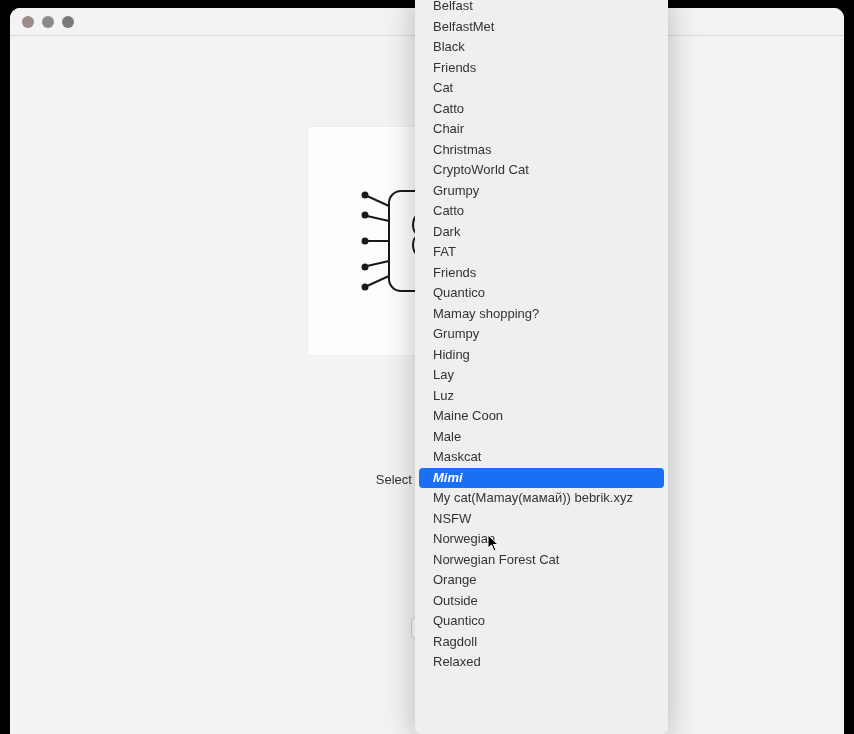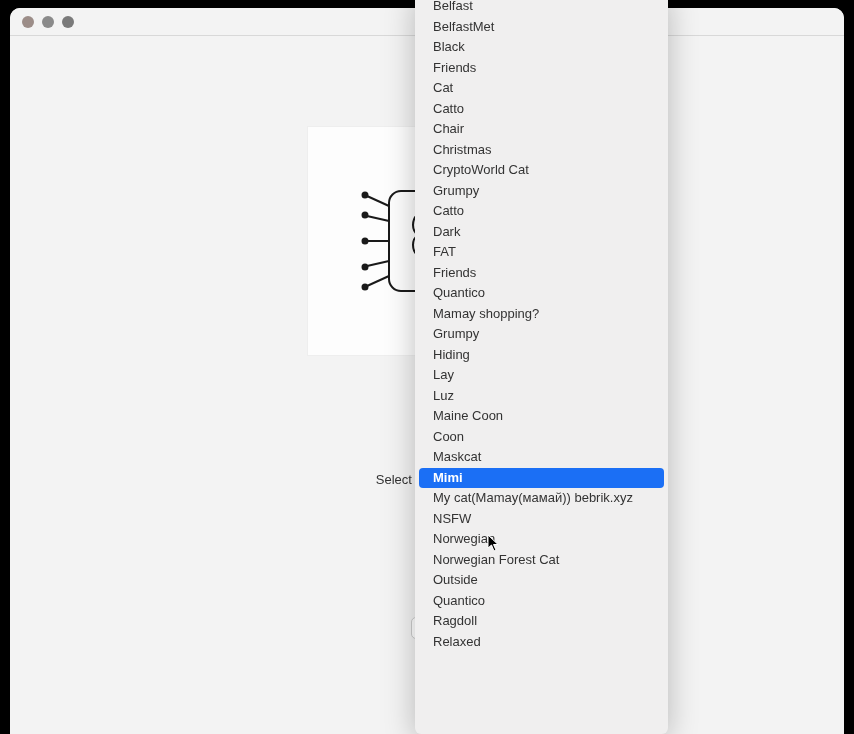--- a/index.html
+++ b/index.html
@@ -124,20 +124,21 @@
       border-radius: 4px;
       white-space: nowrap;
       overflow: hidden;
       text-overflow: ellipsis;
       cursor: default;
     }
     .dropdown-item.selected {
       background: #1b6ff5;
       color: #fff;
       font-weight: 600;
+      font-style: italic;
     }
     .cursor {
       position: absolute;
       top: 534px;
       left: 487px;
       width: 14px;
       height: 18px;
       pointer-events: none;
     }
   </style>
@@ -201,27 +202,28 @@
     <div class="dropdown-item">Dark</div>
     <div class="dropdown-item">FAT</div>
     <div class="dropdown-item">Friends</div>
     <div class="dropdown-item">Quantico</div>
     <div class="dropdown-item">Mamay shopping?</div>
     <div class="dropdown-item">Grumpy</div>
     <div class="dropdown-item">Hiding</div>
     <div class="dropdown-item">Lay</div>
     <div class="dropdown-item">Luz</div>
     <div class="dropdown-item">Maine Coon</div>
-    <div class="dropdown-item">Coon</div>
+    <div class="dropdown-item">Male</div>
     <div class="dropdown-item">Maskcat</div>
     <div class="dropdown-item selected">Mimi</div>
     <div class="dropdown-item">My cat(Mamay(мамай)) bebrik.xyz</div>
     <div class="dropdown-item">NSFW</div>
     <div class="dropdown-item">Norwegian</div>
     <div class="dropdown-item">Norwegian Forest Cat</div>
+    <div class="dropdown-item">Orange</div>
     <div class="dropdown-item">Outside</div>
     <div class="dropdown-item">Quantico</div>
     <div class="dropdown-item">Ragdoll</div>
     <div class="dropdown-item">Relaxed</div>
   </div>
 
 <svg class="cursor" viewBox="0 0 14 18">
   <path d="M1 1 L1 14 L4.5 11 L7 17 L9 16 L6.5 10.5 L11 10.5 Z" fill="#000" stroke="#fff" stroke-width="1"></path>
 </svg>
 

